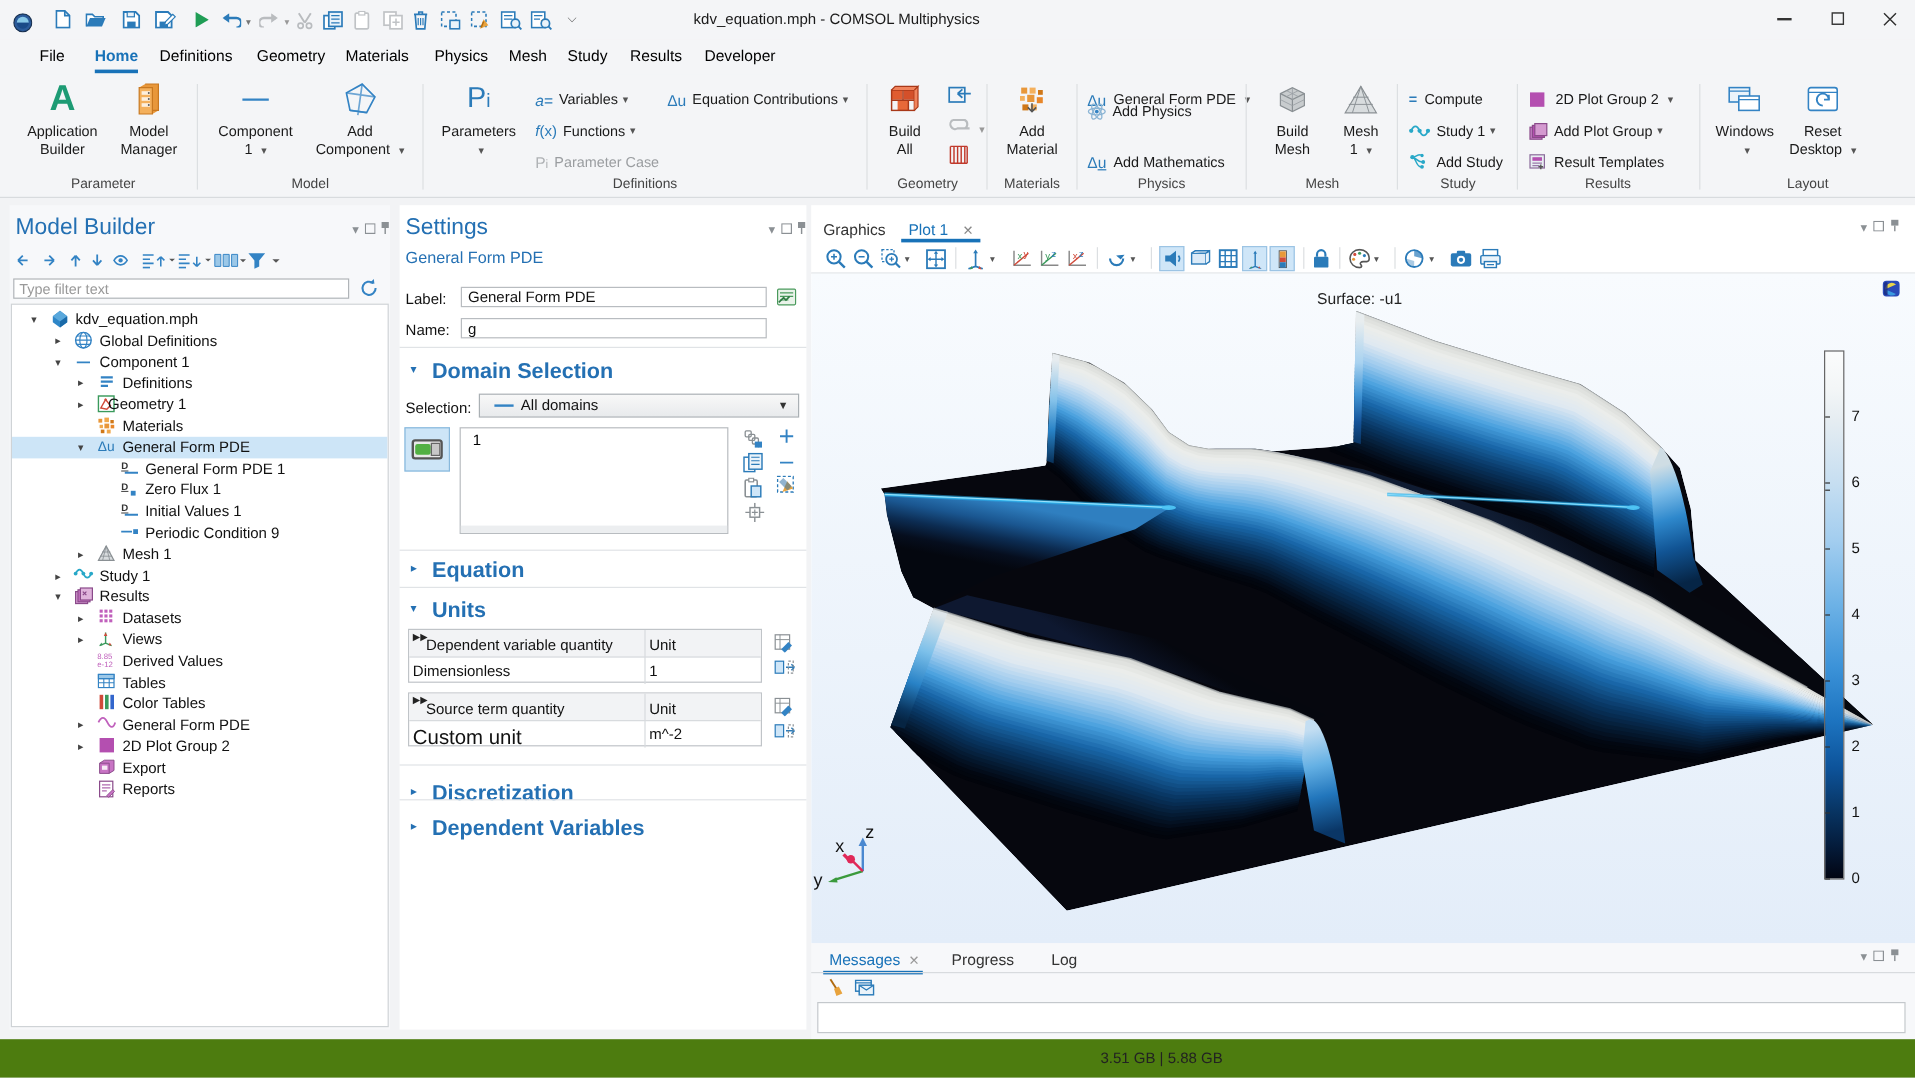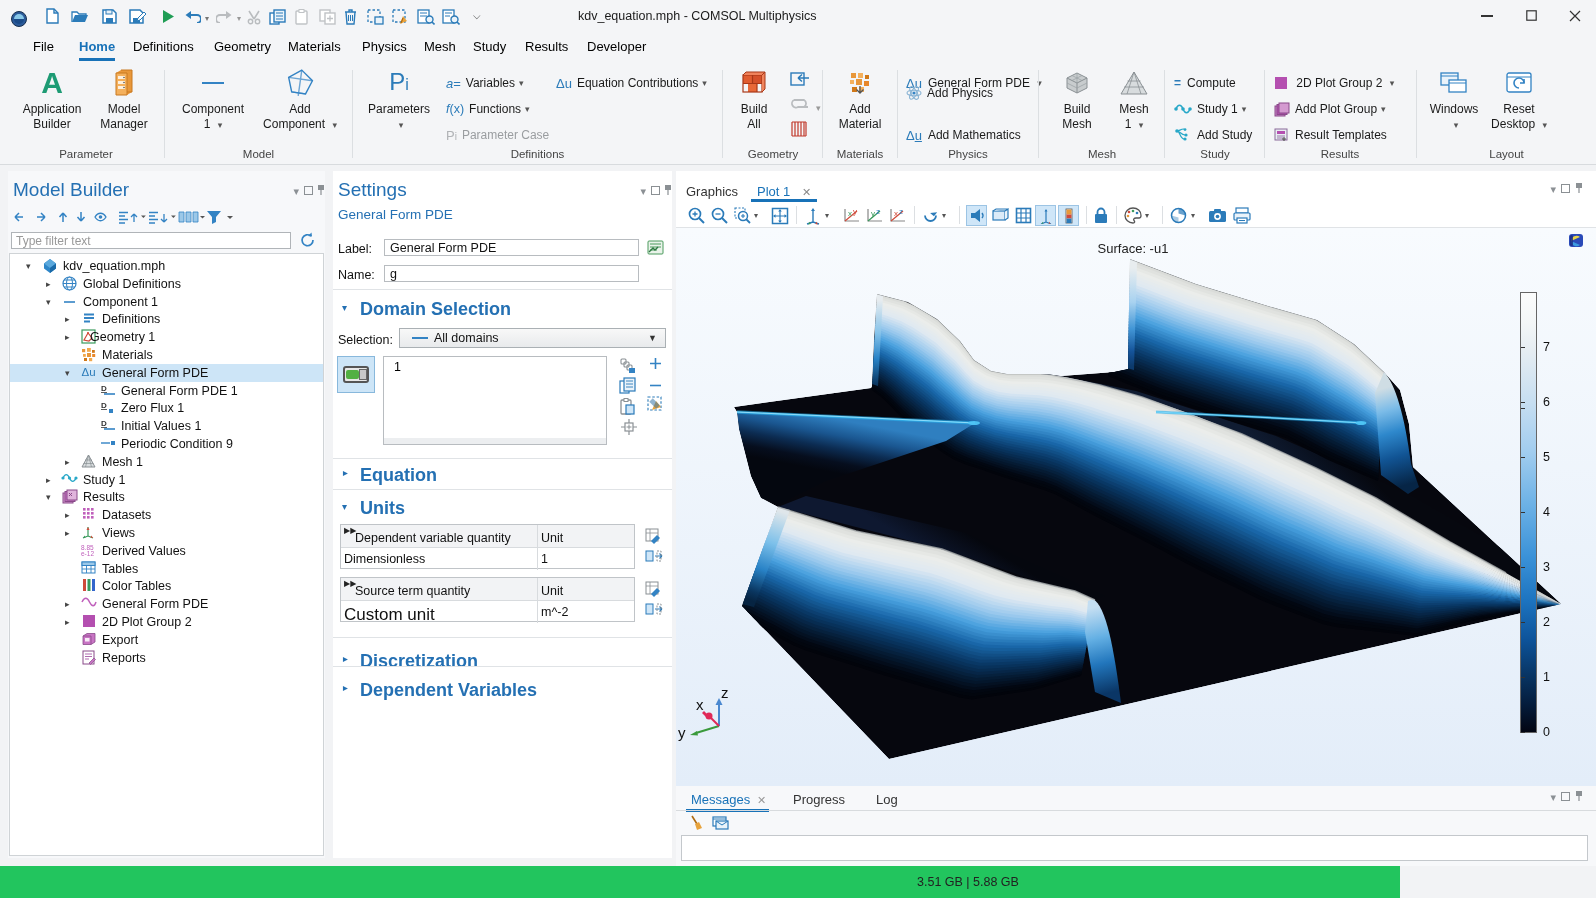--- a/index.html
+++ b/index.html
@@ -40,21 +40,21 @@
 .inp{position:absolute;background:#fff;border:1px solid #b8bcc0;font-size:12.5px;color:#111;padding-left:5px;display:flex;align-items:center;}
 .sline{position:absolute;left:0;width:100%;height:1px;background:#e0e3e6;}
 
 #gfx{left:676px;top:171px;width:920px;height:687px;background:#f7f8fa;border:none;}
 .tab{position:absolute;top:0;font-size:13px;color:#333;}
 .tab.active{color:#1872b8;}
 #plotarea{position:absolute;left:0;top:57px;width:920px;height:558px;}
 
 #msgs{position:absolute;left:676px;top:786px;width:920px;height:80px;background:#f7f8fa;}
 
-#status{position:absolute;left:0;top:866px;width:1400px;height:32px;background:#22c55e;font-size:12.5px;color:#222;}
+#status{position:absolute;left:0;top:866px;width:1596px;height:32px;background:#4d7c0f;font-size:12.5px;color:#222;}
 .icon16{width:16px;height:16px;}
 </style>
 </head>
 <body>
 <div id="app">
 
 <div id="titlebar">
  <svg class="icon16" style="position:absolute;left:11px;top:11px" width="11" height="11" viewBox="0 0 16 16">
         <circle cx="8" cy="8" r="7.5" fill="#2a5a9a"></circle>
         <path d="M3 8a5 5 0 0110 0z" fill="#88c8e8"></path>

